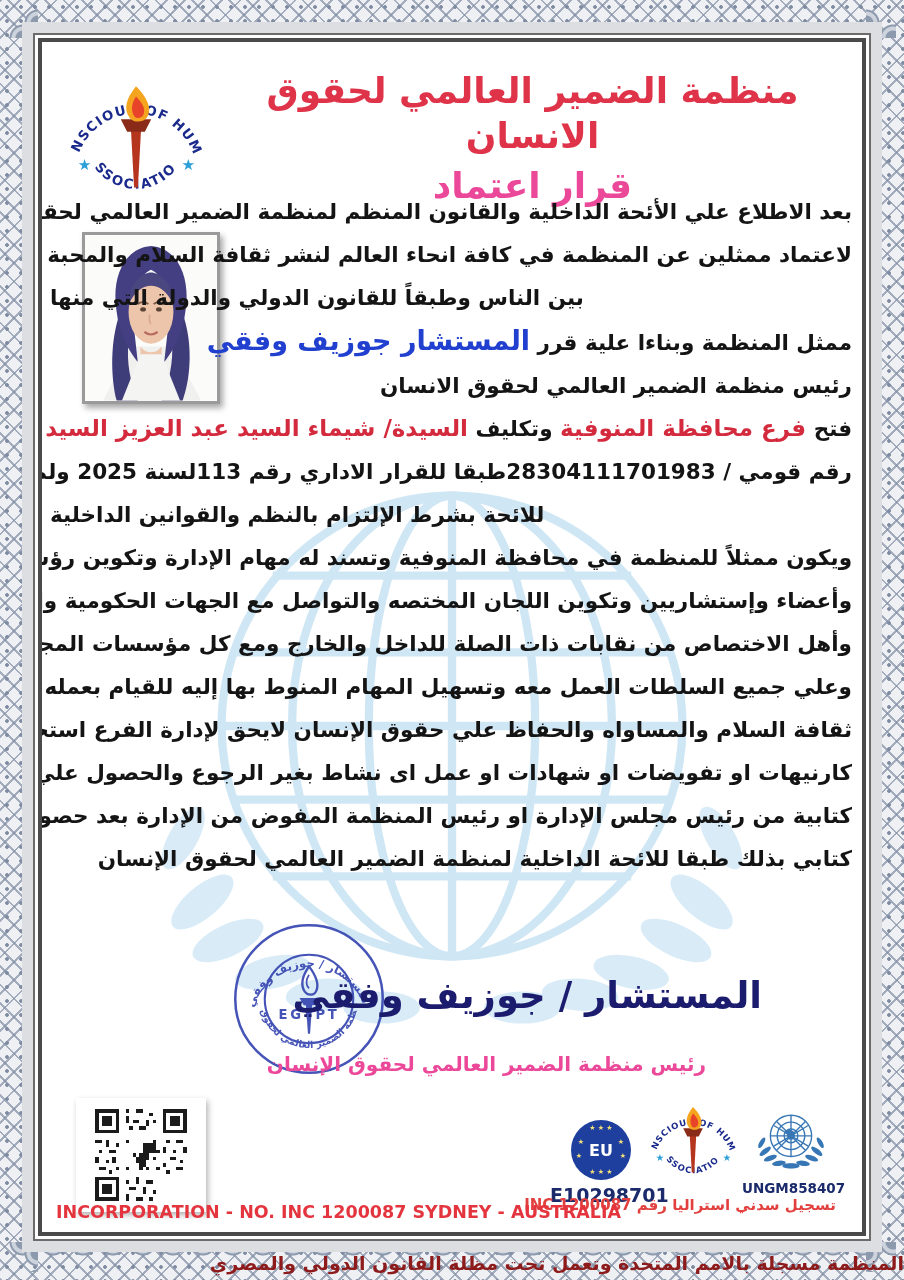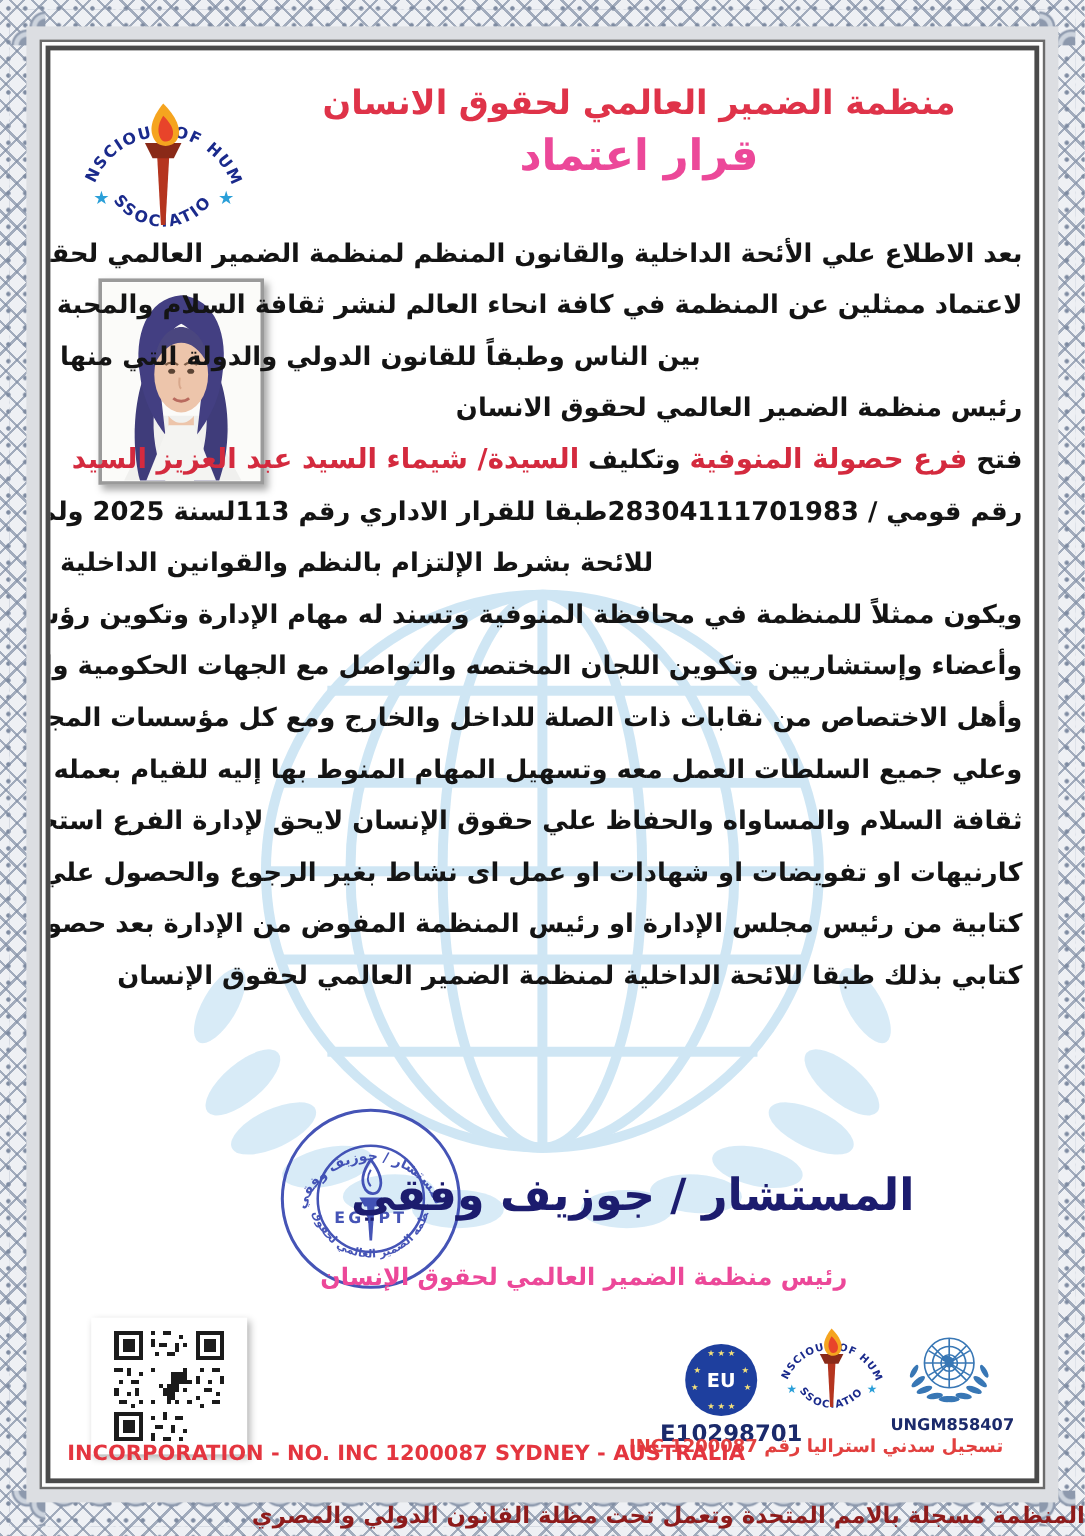--- a/index.html
+++ b/index.html
@@ -23,21 +23,21 @@
     background:radial-gradient(circle at 0 15px,#8d99ad 0 7px,#ccd3dd 8px 11px,#8d99ad 12px 13px,transparent 14px) 0 0/30px 30px repeat-y;}
   .sheet{position:absolute;left:38px;right:38px;top:38px;bottom:44px;z-index:2;
     background:#fff;border:4px solid #4a4a4a;
     box-shadow:0 0 0 3px #fdfdfd,0 0 0 5px #6b6b6b,0 0 0 16px #dcdee2;}
   .content{position:absolute;inset:0;overflow:hidden;}
   .wm{position:absolute;left:90px;top:360px;width:640px;height:680px;z-index:0;opacity:.8;}
   .layer{position:absolute;z-index:1;}
   
   .logo-big{left:18px;top:24px;width:152px;height:152px;}
   .title-block{left:165px;right:4px;top:26px;text-align:center;direction:rtl;}
-  .title-l1{color:#df3349;font-size:28px;font-weight:bold;line-height:1.25;text-align:center;}
+  .title-l1{color:#df3349;font-size:36px;font-weight:bold;line-height:1.25;text-align:center;}
   .title-l2{color:#ec4899;font-size:36px;font-weight:bold;line-height:1.2;margin-top:6px;}
   
   .photo{left:40px;top:190px;width:132px;height:166px;background:#fff;
     border:3px solid #9a9a9a;box-shadow:3px 4px 6px rgba(0,0,0,.35);}
   .photo svg{display:block;width:100%;height:100%;}
   
   .bodytext{left:8px;right:10px;top:148px;direction:rtl;text-align:right;
     color:#141414;font-size:21.5px;font-weight:bold;}
   .bodytext p{margin:0;line-height:43px;white-space:nowrap;}
   .bodytext p.c{text-align:left;}
@@ -149,22 +149,23 @@
           <path d="M45 73 C48 75.5 52 75.5 55 73" stroke="#b96a5e" stroke-width="1.8" fill="none"></path>
           <path d="M42 84 C46 90 54 90 58 84 L58 92 L42 92 Z" fill="#edc5ab"></path>
           <path d="M28 125 L42 90 L58 90 L72 125 Z" fill="#f4f4f2"></path>
         </svg>
       </div>
 
       <div class="layer bodytext">
         <p>بعد الاطلاع علي الأئحة الداخلية والقانون المنظم لمنظمة الضمير العالمي لحقوق الانسان</p>
         <p>لاعتماد ممثلين عن المنظمة في كافة انحاء العالم لنشر ثقافة السلام والمحبة والمساواة</p>
         <p class="c">بين الناس وطبقاً للقانون الدولي والدولة التي منها</p>
+        <p><span>ممثل المنظمة وبناءا علية قرر </span><span class="blue-name">المستشار جوزيف وفقي</span></p>
         <p>رئيس منظمة الضمير العالمي لحقوق الانسان</p>
-        <p><span>فتح </span><span class="red-seg">فرع حصولة المنوفية</span><span> وتكليف </span><span class="red-seg">السيدة/ شيماء السيد عبد العزيز السيد</span></p>
+        <p><span>فتح </span><span class="red-seg">فرع محافظة المنوفية</span><span> وتكليف </span><span class="red-seg">السيدة/ شيماء السيد عبد العزيز السيد</span></p>
         <p>رقم قومي / 28304111701983طبقا للقرار الاداري رقم 113لسنة 2025 ولمدة عام قابل</p>
         <p class="c">للائحة بشرط الإلتزام بالنظم والقوانين الداخلية</p>
         <p>ويكون ممثلاً للمنظمة في محافظة المنوفية وتسند له مهام الإدارة وتكوين رؤساء اللجان</p>
         <p>وأعضاء وإستشاريين وتكوين اللجان المختصه والتواصل مع الجهات الحكومية والسفارات</p>
         <p>وأهل الاختصاص من نقابات ذات الصلة للداخل والخارج ومع كل مؤسسات المجتمع المدني</p>
         <p>وعلي جميع السلطات العمل معه وتسهيل المهام المنوط بها إليه للقيام بعمله الإنساني لنشر</p>
         <p>ثقافة السلام والمساواه والحفاظ علي حقوق الإنسان لايحق لإدارة الفرع استخراج اى</p>
         <p>كارنيهات او تفويضات او شهادات او عمل اى نشاط بغير الرجوع والحصول علي موافقة</p>
         <p>كتابية من رئيس مجلس الإدارة  او رئيس المنظمة المفوض من الإدارة بعد حصولة علي امر</p>
         <p>كتابي بذلك طبقا للائحة الداخلية لمنظمة الضمير العالمي لحقوق الإنسان</p>

